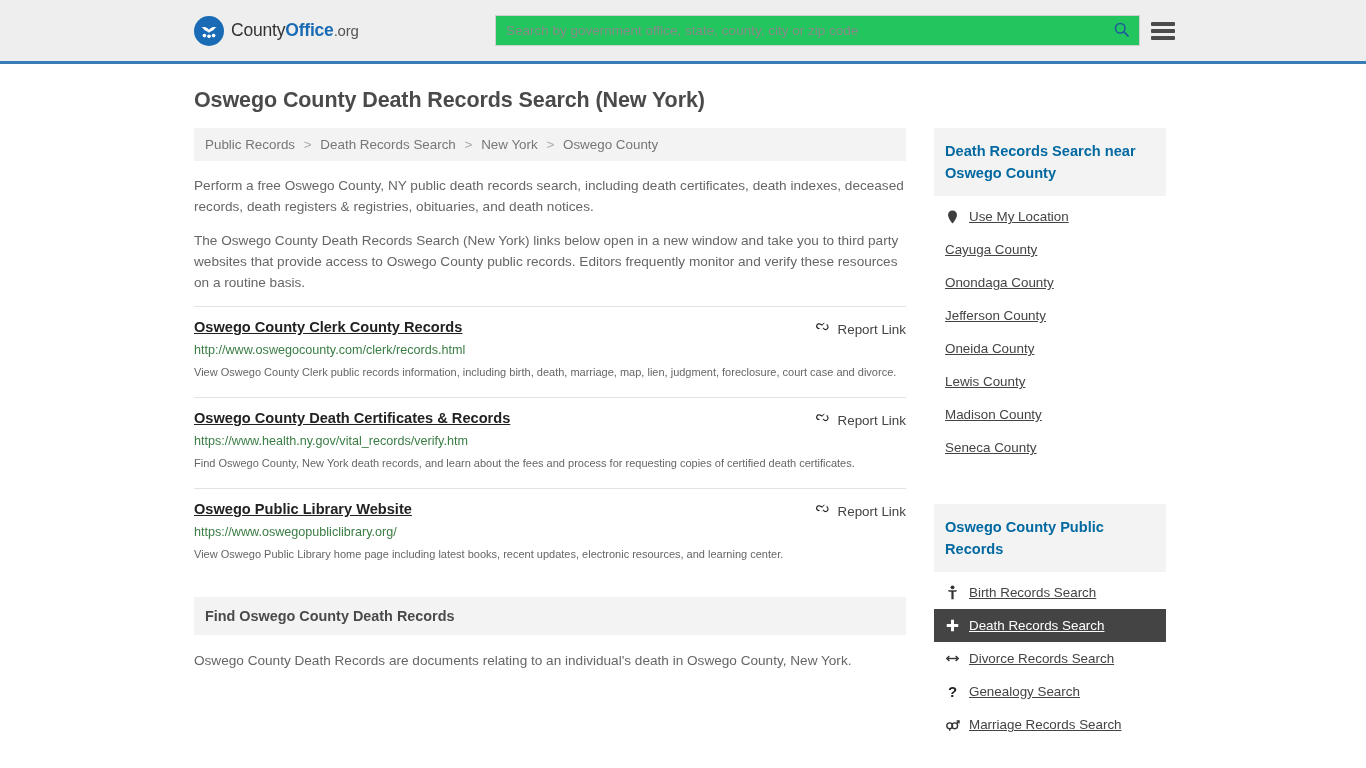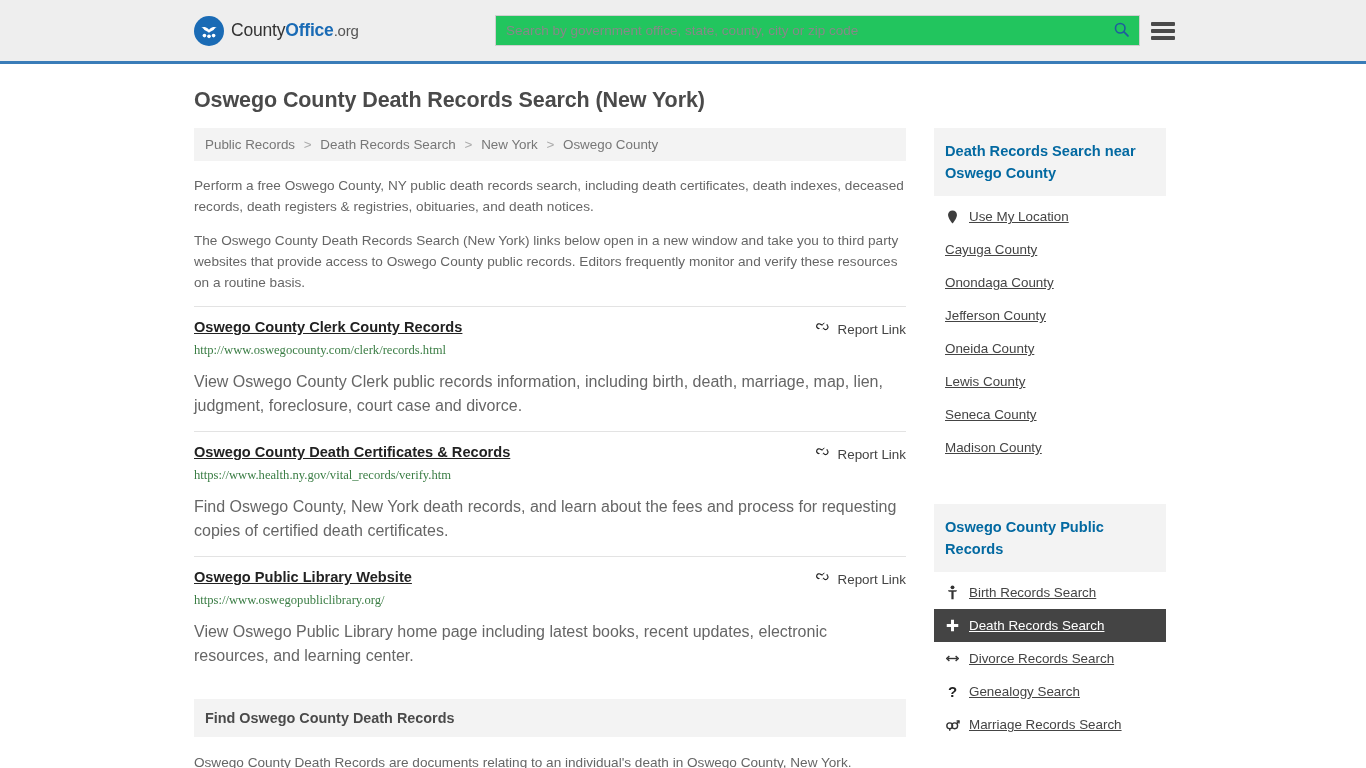--- a/index.html
+++ b/index.html
@@ -161,27 +161,26 @@
     font-size: 13.4px;
     color: #444444;
     cursor: pointer;
     white-space: nowrap;
     padding-top: 1px;
   }
   .result-url {
     font-size: 12.6px;
     color: #3a7d44;
     margin-top: 5px;
-    font-family: Liberation Serif, serif;
   }
   .result-desc {
-    font-size: 16px;
+    font-size: 11px;
     line-height: 24px;
     color: #666666;
-    margin-top: 12px;
+    margin-top: 3px;
   }
 
   
   .section-bar {
     background: #f3f3f3;
     padding: 11px 11px;
     font-size: 14.4px;
     font-weight: bold;
     color: #4a4a4a;
     margin-top: 18px;
@@ -375,24 +374,24 @@
           <div class="side-item">
             <span class="side-label">Jefferson County</span>
           </div>
           <div class="side-item">
             <span class="side-label">Oneida County</span>
           </div>
           <div class="side-item">
             <span class="side-label">Lewis County</span>
           </div>
           <div class="side-item">
+            <span class="side-label">Madison County</span>
+          </div>
+          <div class="side-item">
             <span class="side-label">Seneca County</span>
-          </div>
-          <div class="side-item">
-            <span class="side-label">Madison County</span>
           </div>
         </div>
       </div>
 
       <div class="side-box side-box-2">
         <div class="side-header">Oswego County Public Records</div>
         <div class="side-list">
 
           <div class="side-item">
             <span class="side-ico">

